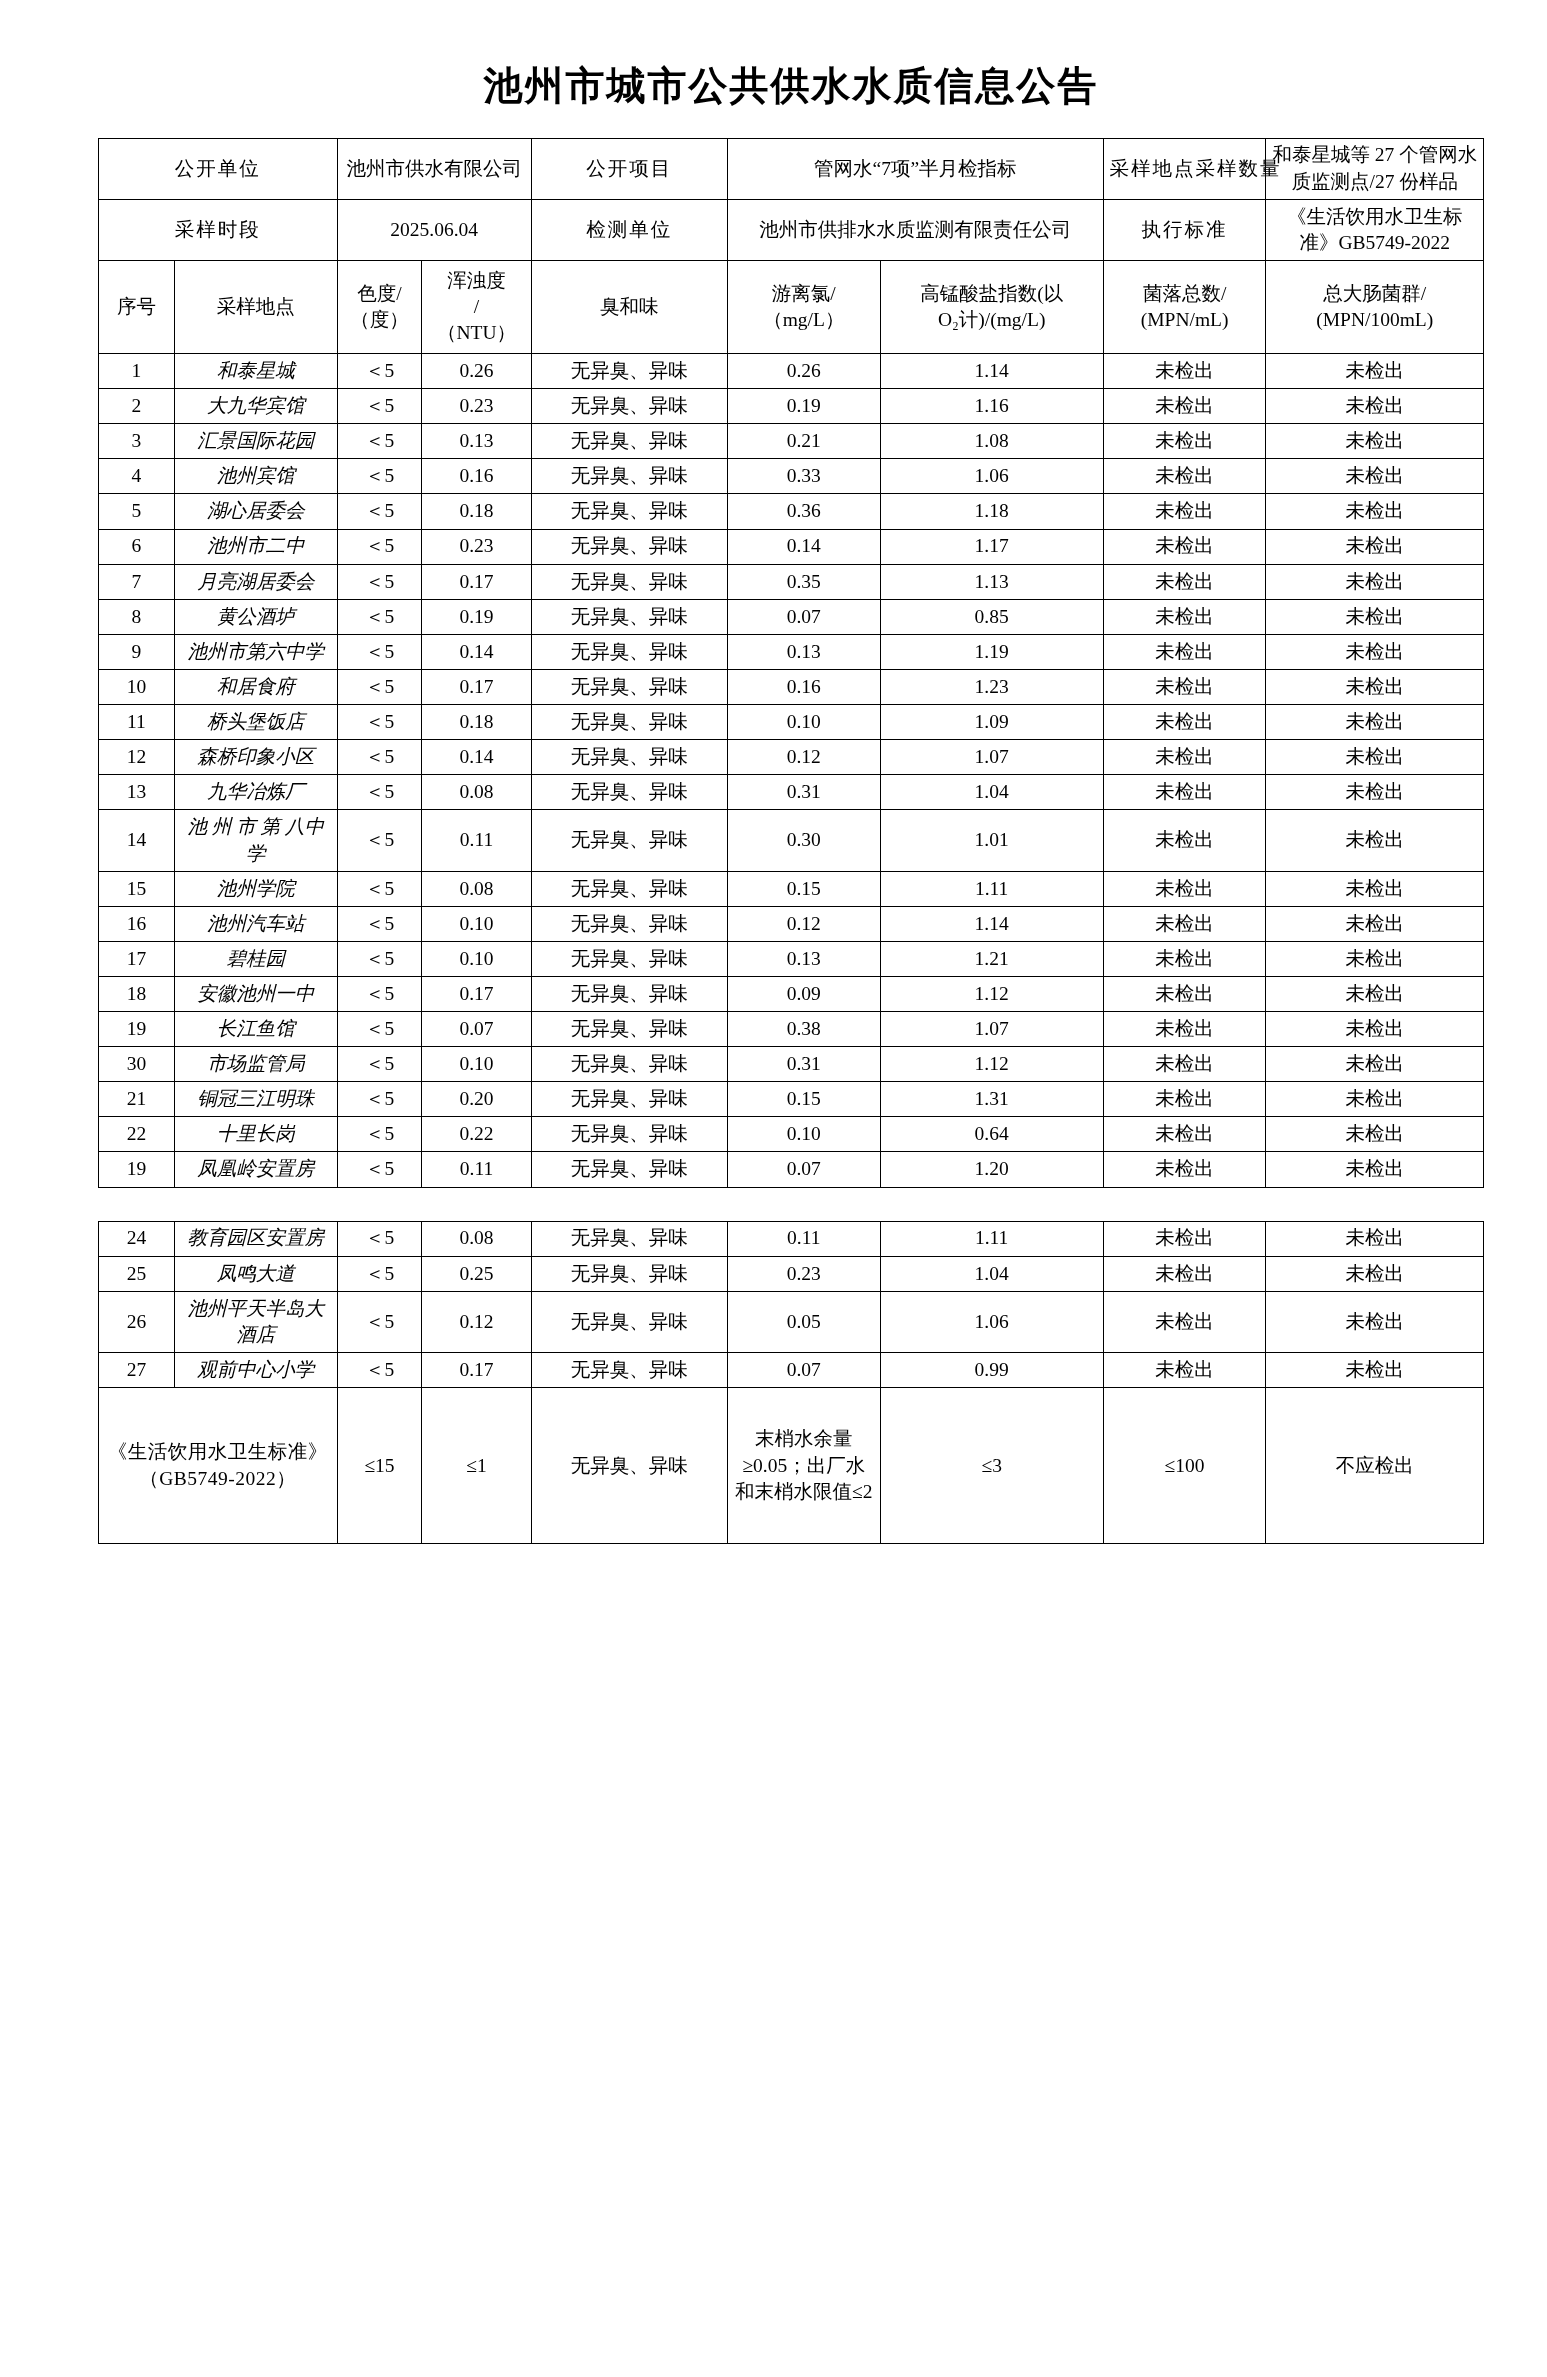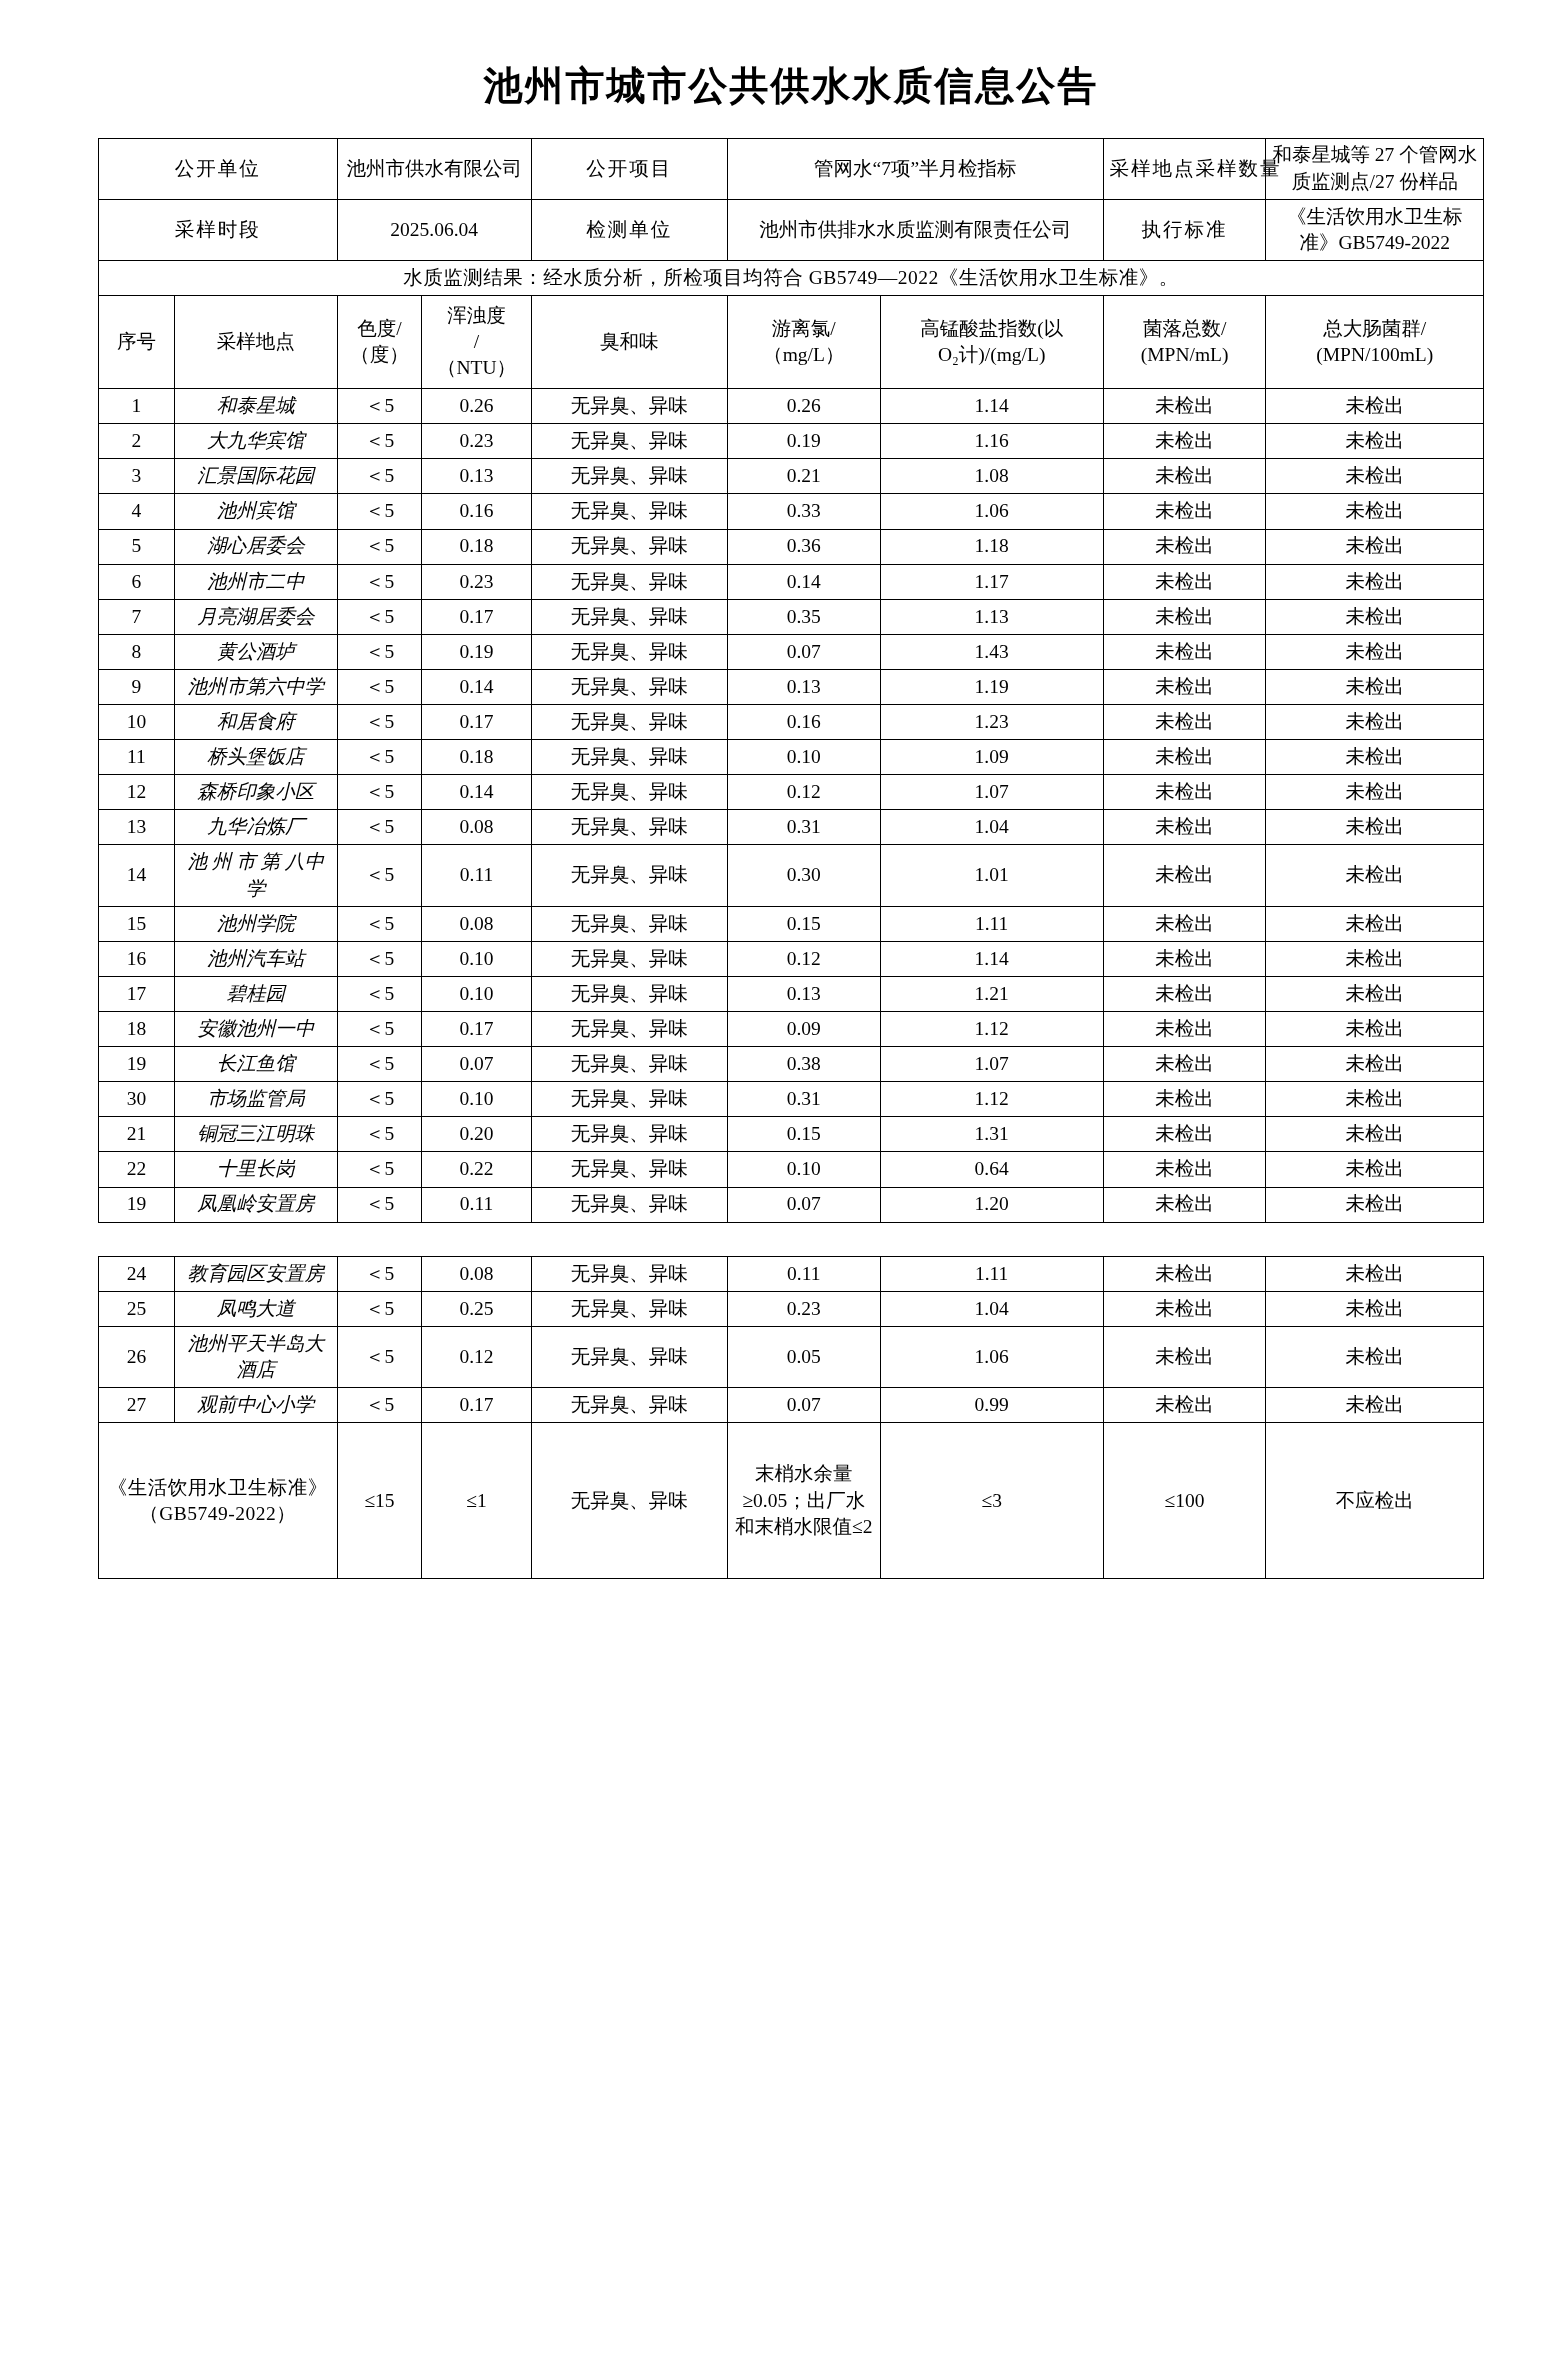--- a/index.html
+++ b/index.html
@@ -109,23 +109,20 @@
 
       <tr>
         <td class="hdr-label" colspan="2">采样时段</td>
         <td class="hdr-val-c" colspan="2">2025.06.04</td>
         <td class="hdr-label">检测单位</td>
         <td class="hdr-val-c" colspan="2">池州市供排水水质监测有限责任公司</td>
         <td class="hdr-label">执行标准</td>
         <td class="hdr-val-c">《生活饮用水卫生标准》GB5749-2022</td>
       </tr>
 
-      <tr class="result-row">
-        <td colspan="9">水质监测结果：经水质分析，所检项目均符合 GB5749—2022《生活饮用水卫生标准》。</td>
-      </tr>
 
       <tr class="col-head">
         <td>序号</td>
         <td>采样地点</td>
         <td>
           <span>色度/</span><br>
           <span>（度）</span>
         </td>
         <td>
           <span>浑浊度</span><br>
@@ -228,21 +225,21 @@
           <td>未检出</td>
           <td>未检出</td>
         </tr>
       <tr>
           <td class="cell-num">8</td>
           <td class="cell-site">黄公酒垆</td>
           <td>＜5</td>
           <td>0.19</td>
           <td>无异臭、异味</td>
           <td>0.07</td>
-          <td>1.43</td>
+          <td>0.85</td>
           <td>未检出</td>
           <td>未检出</td>
         </tr>
       <tr>
           <td class="cell-num">9</td>
           <td class="cell-site">池州市第六中学</td>
           <td>＜5</td>
           <td>0.14</td>
           <td>无异臭、异味</td>
           <td>0.13</td>

